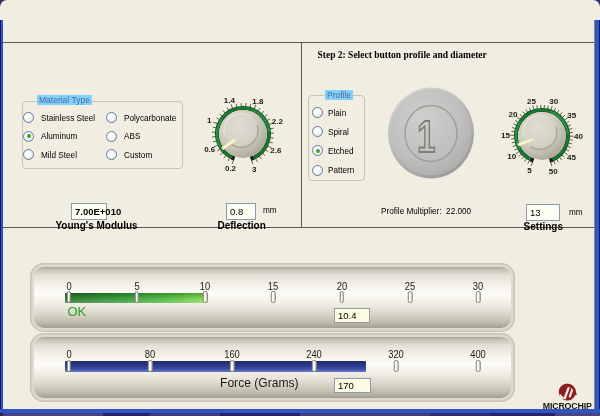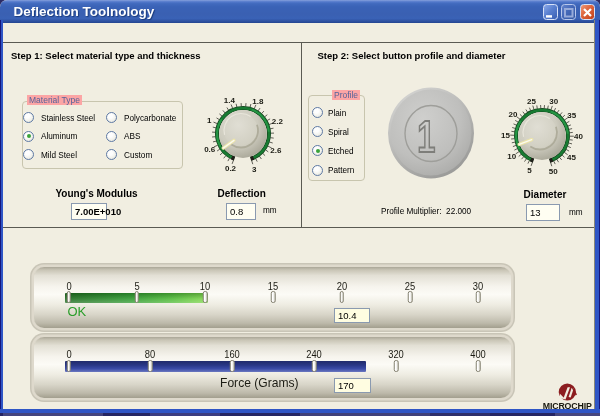--- a/index.html
+++ b/index.html
@@ -15,66 +15,53 @@
 #brd-l{position:absolute;top:20px;left:0;width:3px;height:389px;background:linear-gradient(to right,#16167a 1px,#2f55c5 1px);}
 #brd-r{position:absolute;top:20px;right:0;width:6px;height:389px;background:linear-gradient(to right,#8a8878 1px,#2f55c5 1px,#2f55c5 5px,#16167a 5px);}
 #brd-b{position:absolute;left:0;top:409px;width:600px;height:3.5px;background:#2f55c5;}
 #taskbar{position:absolute;left:0;top:412.5px;width:600px;height:3.5px;background:#252563;}
 #taskbar div{position:absolute;top:0.5px;height:2.5px;background:#3c3c80;}
 #menu{position:absolute;left:3px;top:23px;width:591px;height:19px;background:#eeebdc;font-size:9px;color:#000;}
 #menu span{position:absolute;top:4px;transform:scaleX(0.91);transform-origin:0 50%;}
 #client{position:absolute;left:3px;top:42px;width:591px;height:367px;background:#f1eee1;overflow:hidden;}
 .hline{position:absolute;background:#5a5a52;}
 .plabel{position:absolute;font-weight:bold;font-size:9.5px;color:#000;white-space:nowrap;}
-.b10{position:absolute;font-weight:bold;font-size:10px;color:#000;white-space:nowrap;}
+.b10{position:absolute;font-weight:bold;font-size:10px;color:#000;white-space:nowrap;margin-top:32px;}
 .small{position:absolute;font-size:9px;color:#000;white-space:nowrap;transform:scaleX(0.91);transform-origin:0 50%;}
-.blue-label{position:absolute;font-size:8.5px;color:#56639a;background:#fca5a5;padding:0 2px;white-space:nowrap;}
+.blue-label{position:absolute;font-size:8.5px;color:#56639a;background:#7dd3fc;padding:0 2px;white-space:nowrap;margin-left:10px;}
 .groupbox{position:absolute;border:1px solid #c8c5ae;border-radius:4px;}
 .radio{position:absolute;width:11px;height:11px;border-radius:50%;background:radial-gradient(circle at 38% 32%,#fefefe 25%,#f2f2ec 60%,#d8d8cc);border:1px solid #5f7aa5;box-sizing:border-box;}
 .radio.sel::after{content:"";position:absolute;left:2.5px;top:2.5px;width:4px;height:4px;border-radius:50%;background:#3aa33a;}
 .tbox{position:absolute;background:#fffef2;border:1px solid #8a9ab0;font-size:9.5px;color:#000;box-sizing:border-box;}
 .tbox span{position:absolute;left:3px;top:2px;}
 .gauge{position:absolute;left:31px;width:477px;height:61px;border-radius:10px;
  background:linear-gradient(to bottom,#aaa697 0%,#c9c5b6 5%,#e3e0d5 14%,#f6f4ed 32%,#fcfbf6 45%,#eeece2 62%,#d8d5c8 78%,#bdb9aa 92%,#a29e8e 100%);
  box-shadow:0 0 0 2.5px #ded9cc, 0 0 0 4px #c9c5b7;}
 .gnum{position:absolute;font-size:11px;color:#1c1c14;transform:translateX(-50%) scaleX(0.85);white-space:nowrap;}
 .gtick{position:absolute;width:4.5px;height:12px;background:linear-gradient(to right,#ffffff 45%,#cfccbf),#fff;border:1px solid #83806f;border-radius:2.2px;transform:translateX(-50%);box-sizing:border-box;}
 .glabel{position:absolute;font-size:13px;color:#1c1c14;white-space:nowrap;}
 </style>
 </head>
 <body>
 <div id="win">
-  <div id="title">
-      <span class="txt">Deflection Toolnology</span>
-    <div class="tbtn" id="bmin"><svg width="13" height="13">
-          <rect x="2" y="9.2" width="6" height="2.4" fill="#fff"></rect>
-        </svg></div>
-    <div class="tbtn" id="bmax"><svg width="13" height="13">
-          <rect x="3" y="3" width="7.5" height="7.5" fill="none" stroke="#97abda" stroke-width="2"></rect>
-        </svg></div>
-    <div class="tbtn" id="bclose"><svg width="13" height="13">
-          <path d="M3 3 L10 10 M10 3 L3 10" stroke="#fff" stroke-width="2.2"></path>
-        </svg></div>
-  </div>
   <div id="brd-l"></div>
     <div id="brd-r"></div>
     <div id="brd-b"></div>
   <div id="taskbar">
       <div style="left:3px;width:100px;background:#44447e"></div>
       <div style="left:150px;width:70px"></div>
       <div style="left:300px;width:130px;background:#40407a"></div>
       <div style="left:430px;width:60px;background:#2e2e6a"></div>
       <div style="left:555px;width:45px;background:#46467e"></div>
     </div>
   <div id="client">
     <div class="hline" style="left:0;top:0;width:591px;height:1px;"></div>
     <div class="hline" style="left:298px;top:0;width:1px;height:184.5px;"></div>
     <div class="hline" style="left:0;top:184.5px;width:591px;height:1px;"></div>
 
-    <div class="plabel" style="left:8px;top:7.5px;">Step 1: Select material type and thickness</div>
     <div class="groupbox" style="left:19px;top:58.5px;width:159px;height:66.5px;"></div>
     <div class="blue-label" style="left:24px;top:52.5px;">Material Type</div>
     <div class="radio" style="left:20px;top:70px;"></div>
       <span class="small" style="left:37.7px;top:70.5px;">Stainless Steel</span>
     <div class="radio sel" style="left:20px;top:88.5px;"></div>
       <span class="small" style="left:37.7px;top:89px;">Aluminum</span>
     <div class="radio" style="left:20px;top:107px;"></div>
       <span class="small" style="left:37.7px;top:107.5px;">Mild Steel</span>
     <div class="radio" style="left:103px;top:70px;"></div>
       <span class="small" style="left:120.6px;top:70.5px;">Polycarbonate</span>
@@ -159,23 +146,23 @@
             <text x="14.7" y="65.6">0.6</text>
             <text x="14.2" y="37.1">1</text>
             <text x="34.3" y="17.0">1.4</text>
             <text x="62.8" y="17.5">1.8</text>
             <text x="82.3" y="38.3">2.2</text>
             <text x="80.8" y="66.8">2.6</text>
             <text x="59.3" y="85.5">3</text>
           </g>
         </svg></div>
 
-    <div class="plabel" style="left:314.5px;top:7.5px;">Step 2: Select button profile and diameter</div>
+    <div class="plabel" style="left:314.5px;top:7.5px;font-family:Liberation Serif, serif;">Step 2: Select button profile and diameter</div>
     <div class="groupbox" style="left:304.6px;top:52.7px;width:55px;height:84px;"></div>
-    <div class="blue-label" style="left:329px;top:47.5px;">Profile</div>
+    <div class="blue-label" style="left:312px;top:47.5px;">Profile</div>
     <div class="radio" style="left:309px;top:65.3px;"></div>
       <span class="small" style="left:325px;top:66px;">Plain</span>
     <div class="radio" style="left:309px;top:84px;"></div>
       <span class="small" style="left:325px;top:84.7px;">Spiral</span>
     <div class="radio sel" style="left:309px;top:103px;"></div>
       <span class="small" style="left:325px;top:103.7px;">Etched</span>
     <div class="radio" style="left:309px;top:122.5px;"></div>
       <span class="small" style="left:325px;top:123.2px;">Pattern</span>
     <div style="position:absolute;left:382px;top:43px;"><svg width="92" height="96" viewBox="0 0 92 96">
 <defs>
@@ -191,21 +178,21 @@
 </linearGradient>
 </defs>
 <ellipse cx="46" cy="48" rx="43" ry="45.5" fill="url(#ce)"></ellipse>
 <ellipse cx="46" cy="47.5" rx="40.5" ry="43" fill="url(#cf)"></ellipse>
 <ellipse cx="46" cy="48.5" rx="26" ry="28" fill="none" stroke="#9e9e9a" stroke-width="1.4"></ellipse>
 <g transform="translate(41.3,66.5) scale(0.74,1)">
             <text x="0" y="0" font-family="Liberation Sans, sans-serif" font-size="44" font-weight="bold" fill="none" stroke="#7e7e7a" stroke-width="1.9" text-anchor="middle">1</text>
           </g>
 </svg></div>
     <span class="small" style="left:378px;top:164px;">Profile Multiplier:&nbsp;&nbsp;22.000</span>
-    <div class="b10" style="left:520.6px;top:147px;">Diameter</div>
+    <div class="b10" style="left:520.6px;top:147px;">Settings</div>
     <div class="tbox" style="left:522.9px;top:161.5px;width:34px;height:17px;">
         <span>13</span>
       </div>
     <span class="small" style="left:565.7px;top:164.5px;">mm</span>
     <div style="position:absolute;left:491px;top:44px;"><svg width="96" height="100" viewBox="0 0 96 100">
           <g stroke="#3a3a32" stroke-width="0.8">
             <line x1="38.6" y1="75.9" x2="37.1" y2="79.9"></line>
             <line x1="35.4" y1="74.6" x2="33.9" y2="77.6"></line>
             <line x1="32.4" y1="72.8" x2="30.5" y2="75.6"></line>
             <line x1="29.7" y1="70.7" x2="27.5" y2="73.2"></line>

